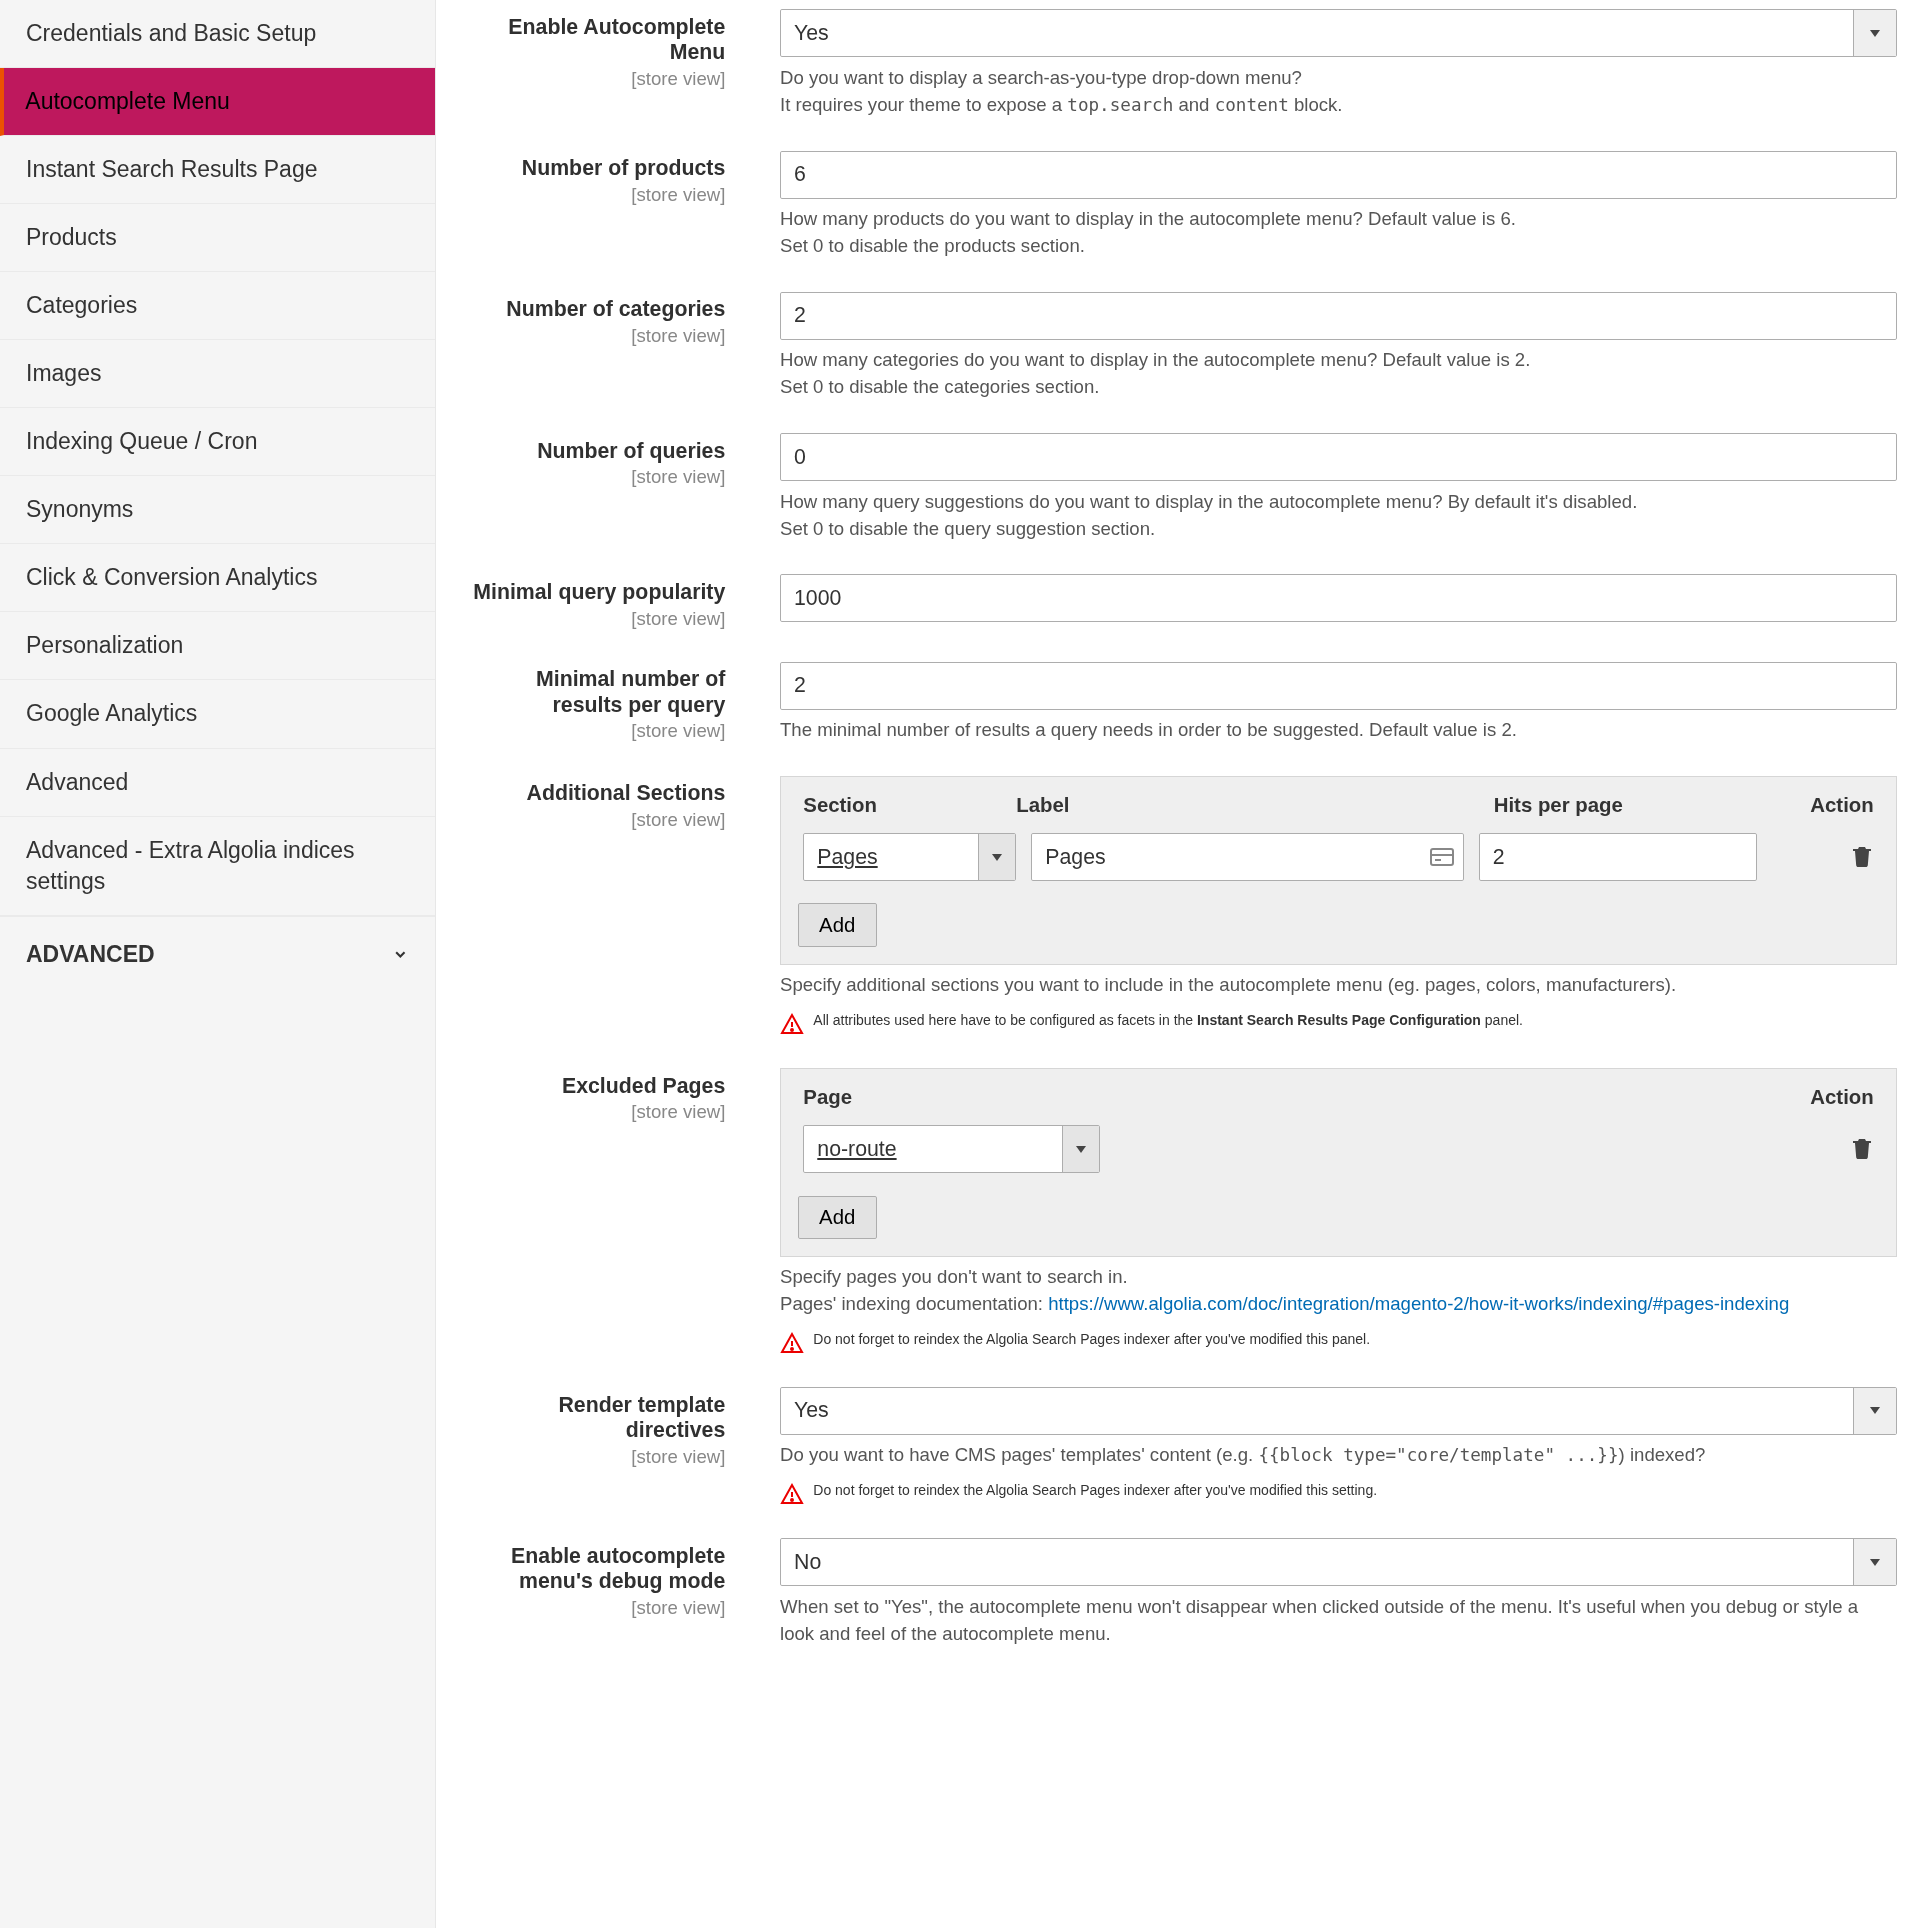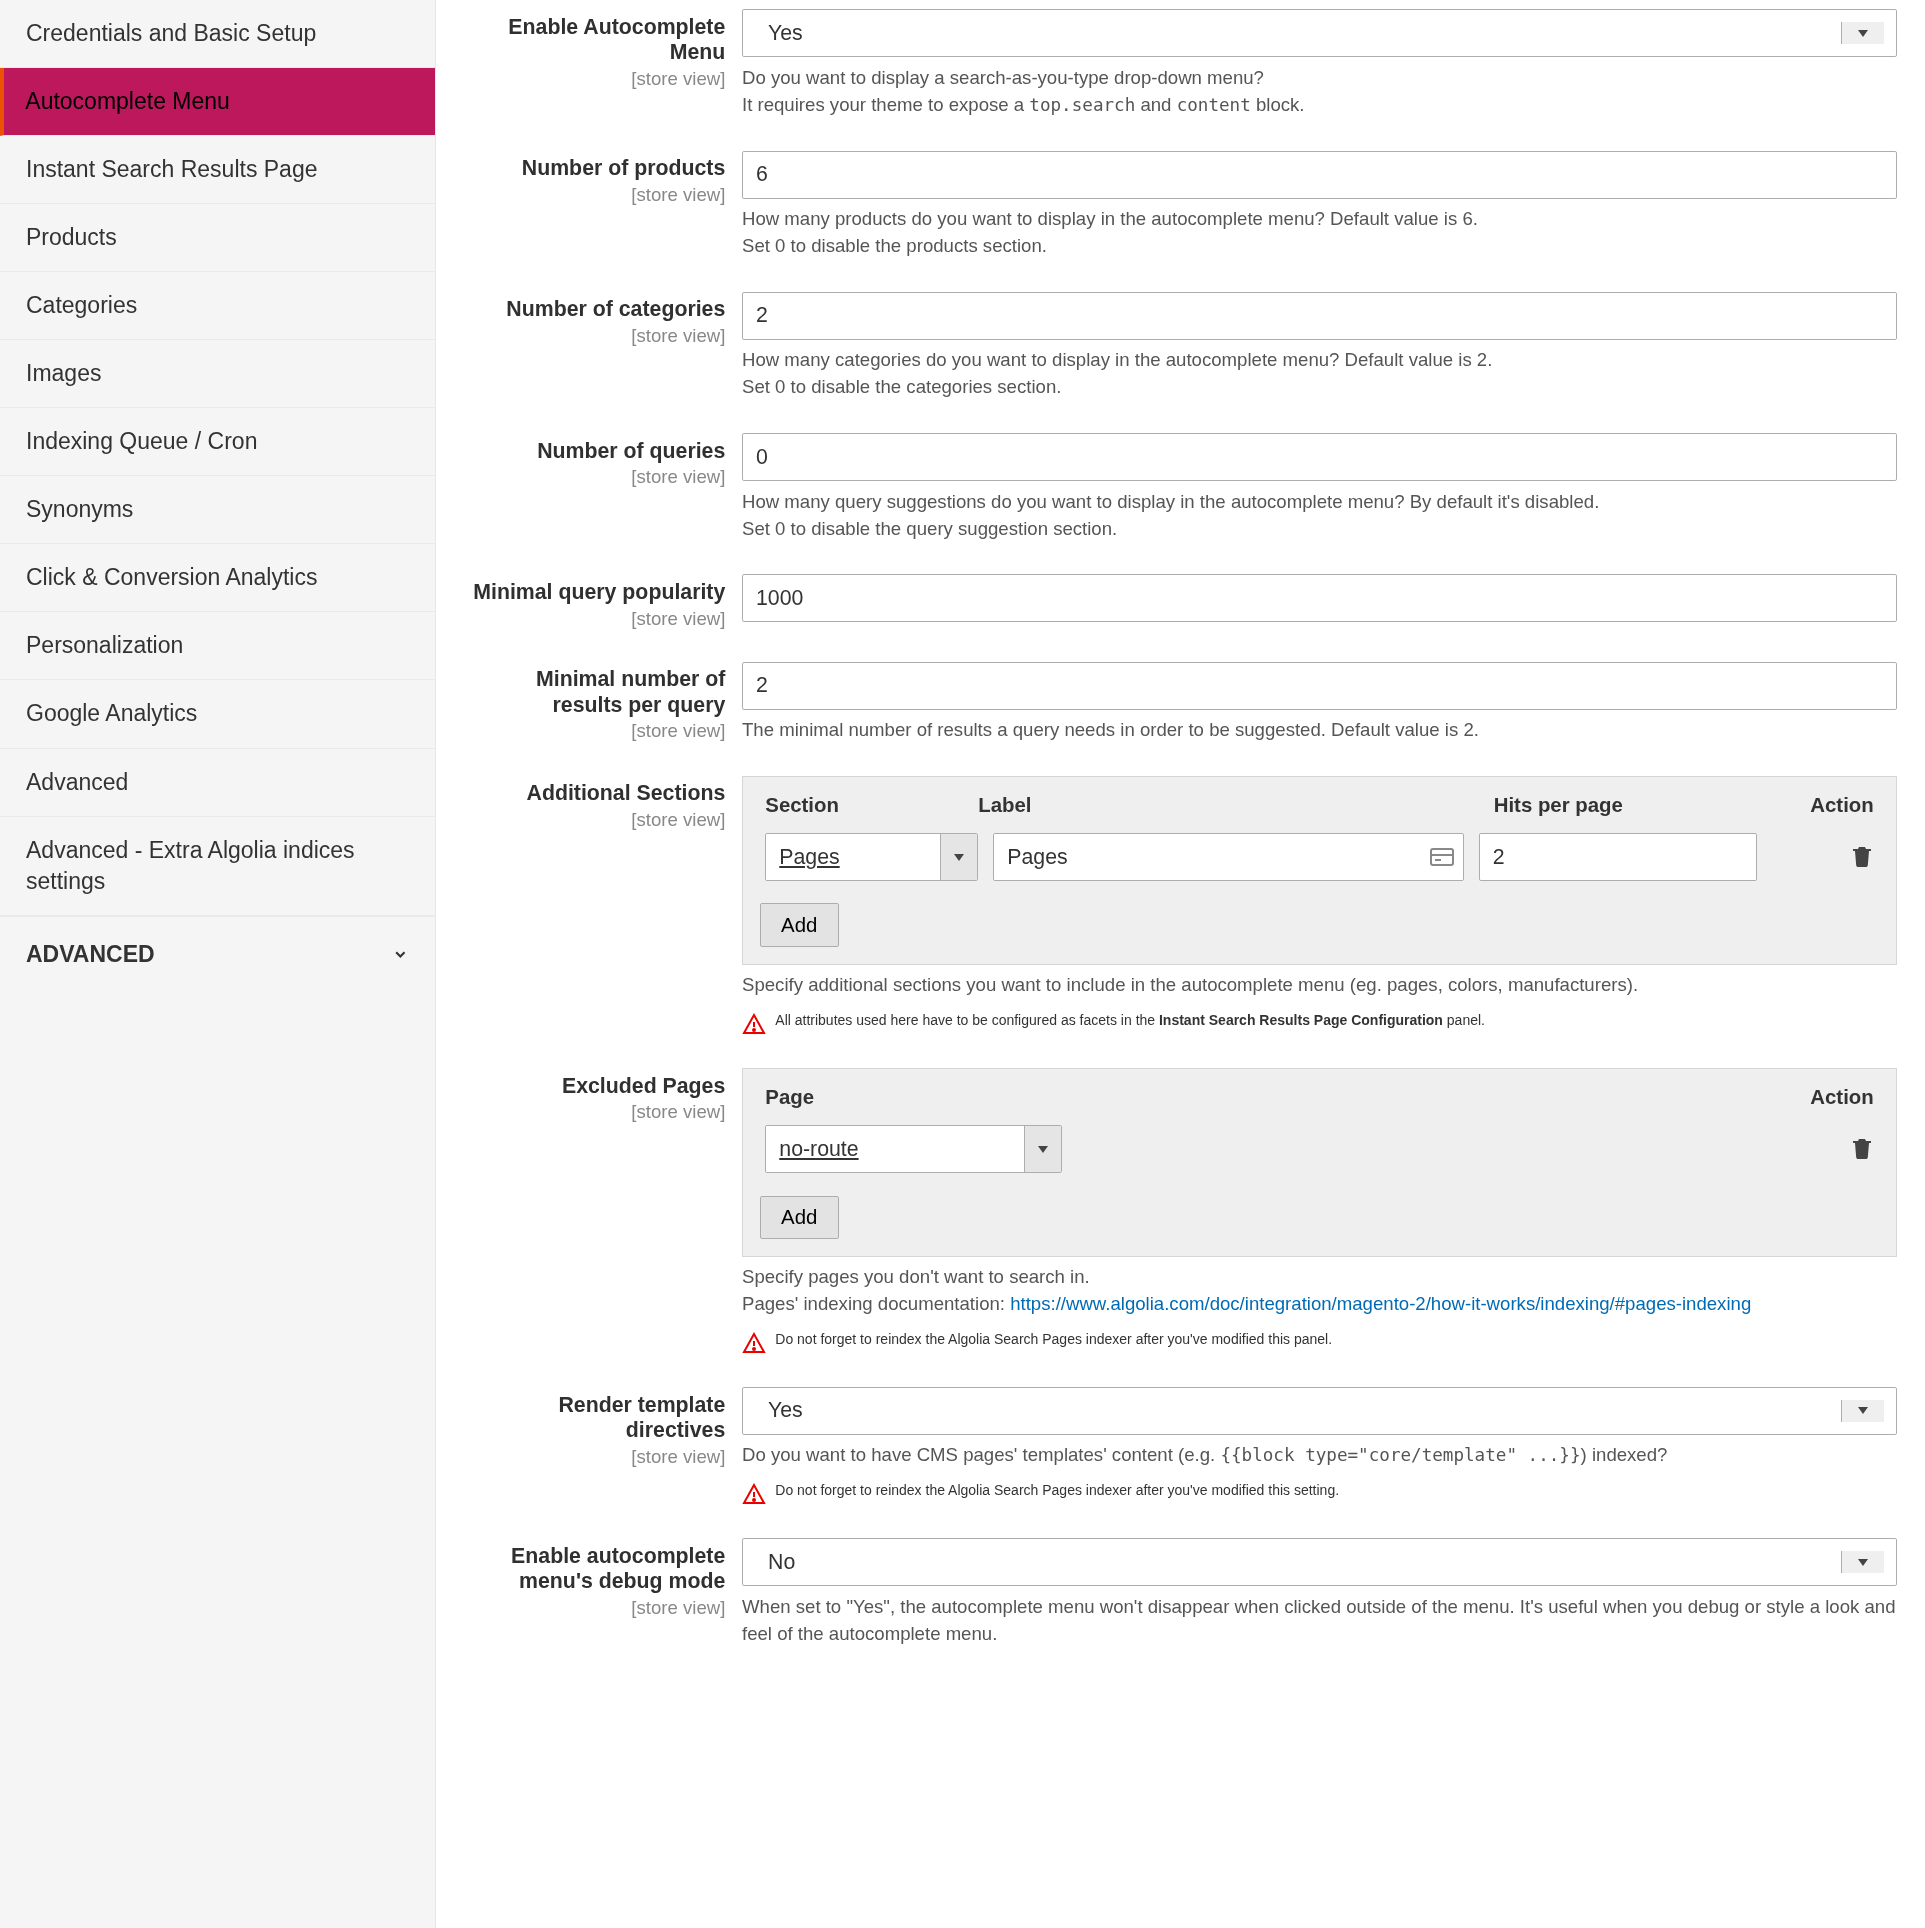--- a/index.html
+++ b/index.html
@@ -8,36 +8,36 @@
 
   
   .sidebar { width: 436px; flex-shrink: 0; background: #f5f5f5; border-right: 0.9px solid #e7e7e7; }
   .tab { padding: 18px 26px; font-size: 23px; color: #333; border-bottom: 0.9px solid #eaeaea; cursor: pointer; line-height: 1.35; }
   .tab.active { background: #be185d; border-left: 4.6px solid #eb5202; padding-left: 21.3px; font-weight: 400; color: #000; }
   .tab-group-header { padding: 24px 26px; font-size: 23px; font-weight: 700; display: flex; justify-content: space-between; align-items: center; cursor: pointer; border-top: 0.9px solid #eaeaea; }
   .chev { width: 16.7px; height: 16.7px; }
 
   
   .main { flex: 1; padding: 9.3px 28px 37px 28px; }
-  .row { display: flex; align-items: flex-start; margin-bottom: 32px; }
+  .row { display: flex; align-items: flex-start; margin-bottom: 32px; gap: 38px; }
   .label-col { width: 278px; flex-shrink: 0; text-align: right; padding-right: 16.7px; padding-top: 5.6px; }
   .label-title { font-size: 21.3px; font-weight: 600; color: #303030; line-height: 1.2; }
   .label-scope { font-size: 18.6px; color: #888; margin-top: 1.9px; }
   .input-col { flex: 1; }
   .hint { font-size: 18.6px; color: #555; margin-top: 7.4px; line-height: 1.45; }
   .hint .mono { font-family: "SFMono-Regular", Consolas, monospace; font-size: 17.6px; }
   .hint a.link { color: #006bb4; text-decoration: none; }
   .warn-line { display: flex; align-items: flex-start; gap: 9.3px; margin-top: 11px; font-size: 14px; color: #333; line-height: 1.45; }
   .warn-icon { width: 24px; height: 24px; flex-shrink: 0; color: #eb0000; margin-top: 1.9px; }
 
   input[type=text], .select, .mini-select {
     width: 100%; height: 48px; border: 0.9px solid #adadad; background: #fff;
     font-size: 21.3px; padding: 0 13px; color: #333; border-radius: 1.9px;
   }
-  .select { display: flex; align-items: center; justify-content: space-between; padding: 12px; }
+  .select { display: flex; align-items: center; justify-content: space-between; padding: 0; }
   .select .sel-text { padding: 0 13px; flex: 1; }
   .select .sel-btn { width: 43px; height: 100%; background: #efefef; border-left: 0.9px solid #adadad; display:flex; align-items:center; justify-content:center; }
   .tri { width: 0; height: 0; border-left: 5.6px solid transparent; border-right: 5.6px solid transparent; border-top: 7.4px solid #444; }
 
   
   .panel { background: #efefef; border: 0.9px solid #d6d6d6; padding: 16.7px 16.7px 16.7px 16.7px; }
   .grid-head { display: flex; font-size: 20.4px; font-weight: 700; color: #333; padding: 0 5.6px 11px 5.6px; }
   .col-section { flex: 0 0 213px; }
   .col-label { flex: 1; }
   .col-hits { flex: 0 0 278px; }

